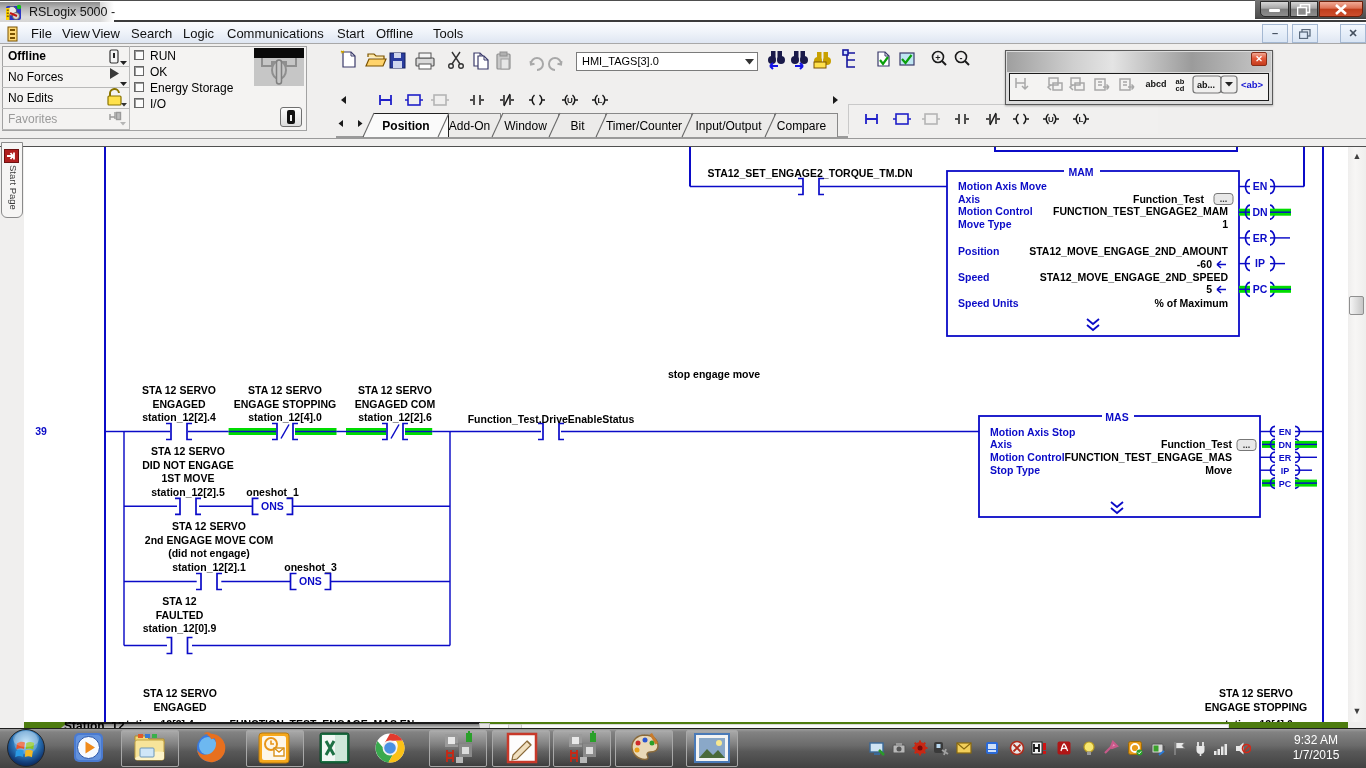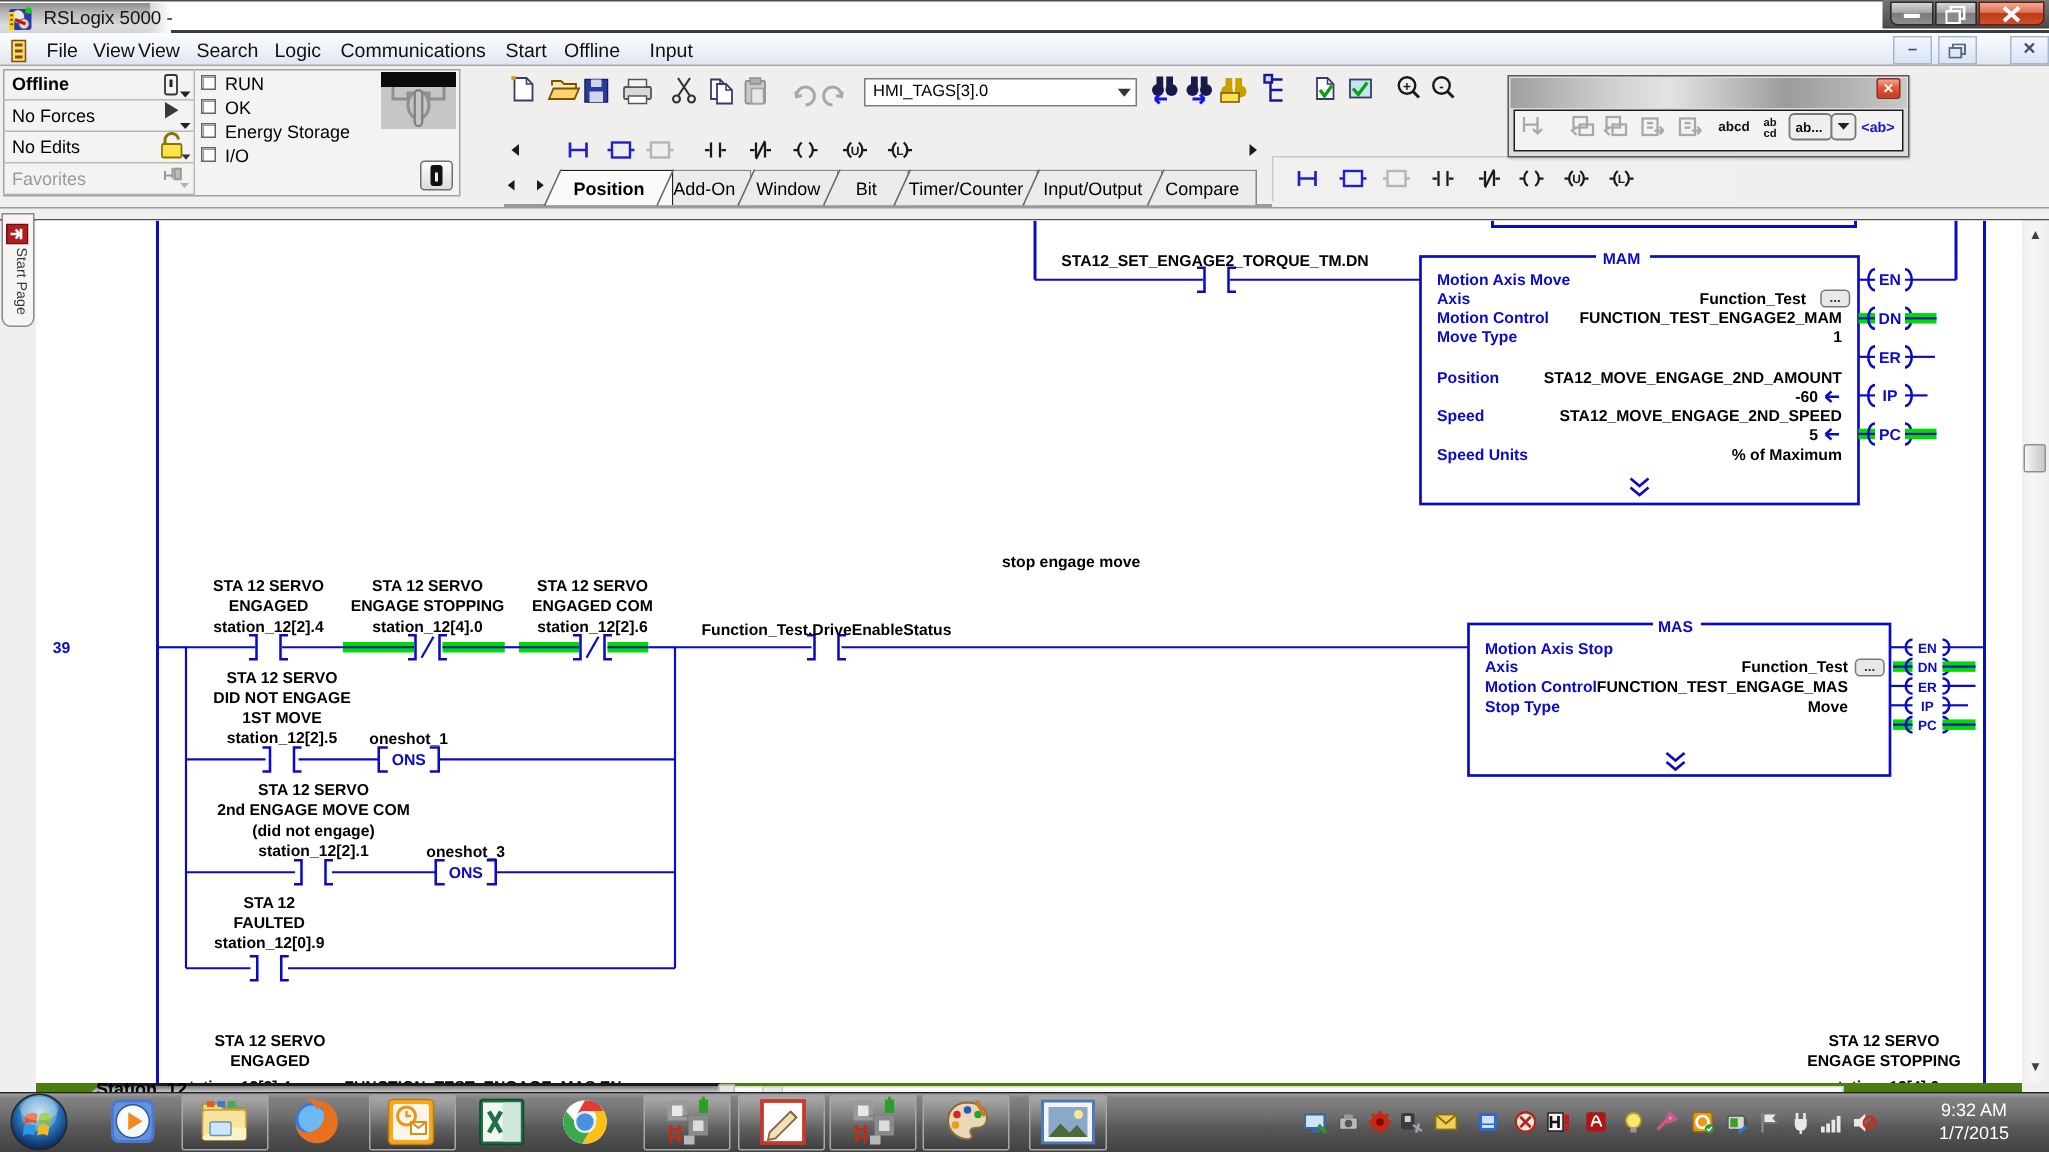--- a/index.html
+++ b/index.html
@@ -70,21 +70,21 @@
 
 <div id="menubar"></div>
 <span class="mitem" style="left:31px">File</span>
 <span class="mitem" style="left:62px">View</span>
 <span class="mitem" style="left:92px">View</span>
 <span class="mitem" style="left:131px">Search</span>
 <span class="mitem" style="left:183px">Logic</span>
 <span class="mitem" style="left:227px">Communications</span>
 <span class="mitem" style="left:337px">Start</span>
 <span class="mitem" style="left:376px">Offline</span>
-<span class="mitem" style="left:433px">Input</span>
+<span class="mitem" style="left:433px">Tools</span>
 <div class="mdibtn" style="left:1262px">–</div>
 <div class="mdibtn" style="left:1292px"></div>
 <svg class="abs" style="left:1299px;top:29px" width="12" height="10">
     <rect x="3" y="0.5" width="8" height="6.5" fill="none" stroke="#5a6a7d" stroke-width="1.3"></rect>
     <rect x="0.5" y="3" width="8" height="6.5" fill="#dde8f6" stroke="#5a6a7d" stroke-width="1.3"></rect>
   </svg>
 <div class="mdibtn" style="left:1340px">✕</div>
 
 <div id="toolzone"></div>
 <div id="statpanel"></div>

